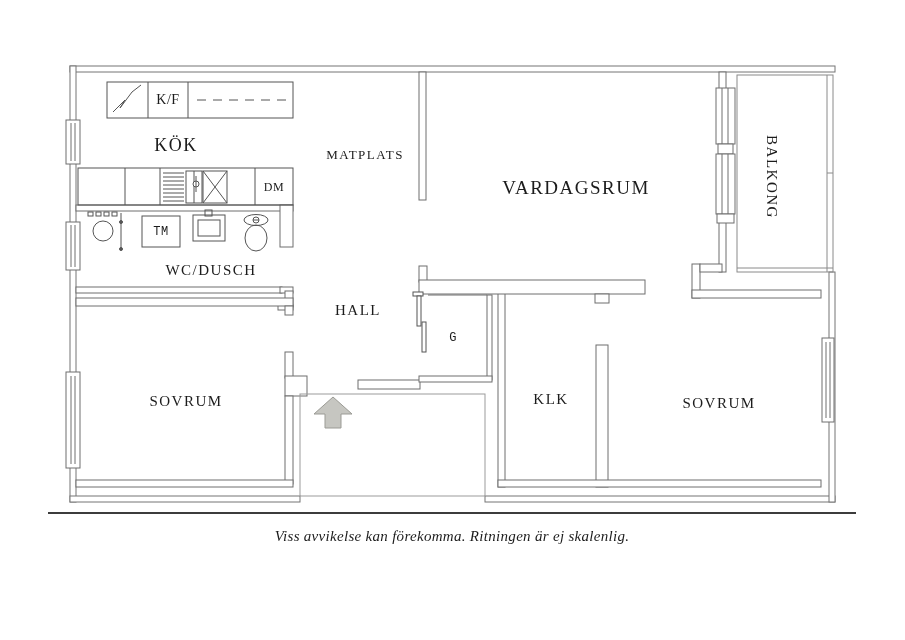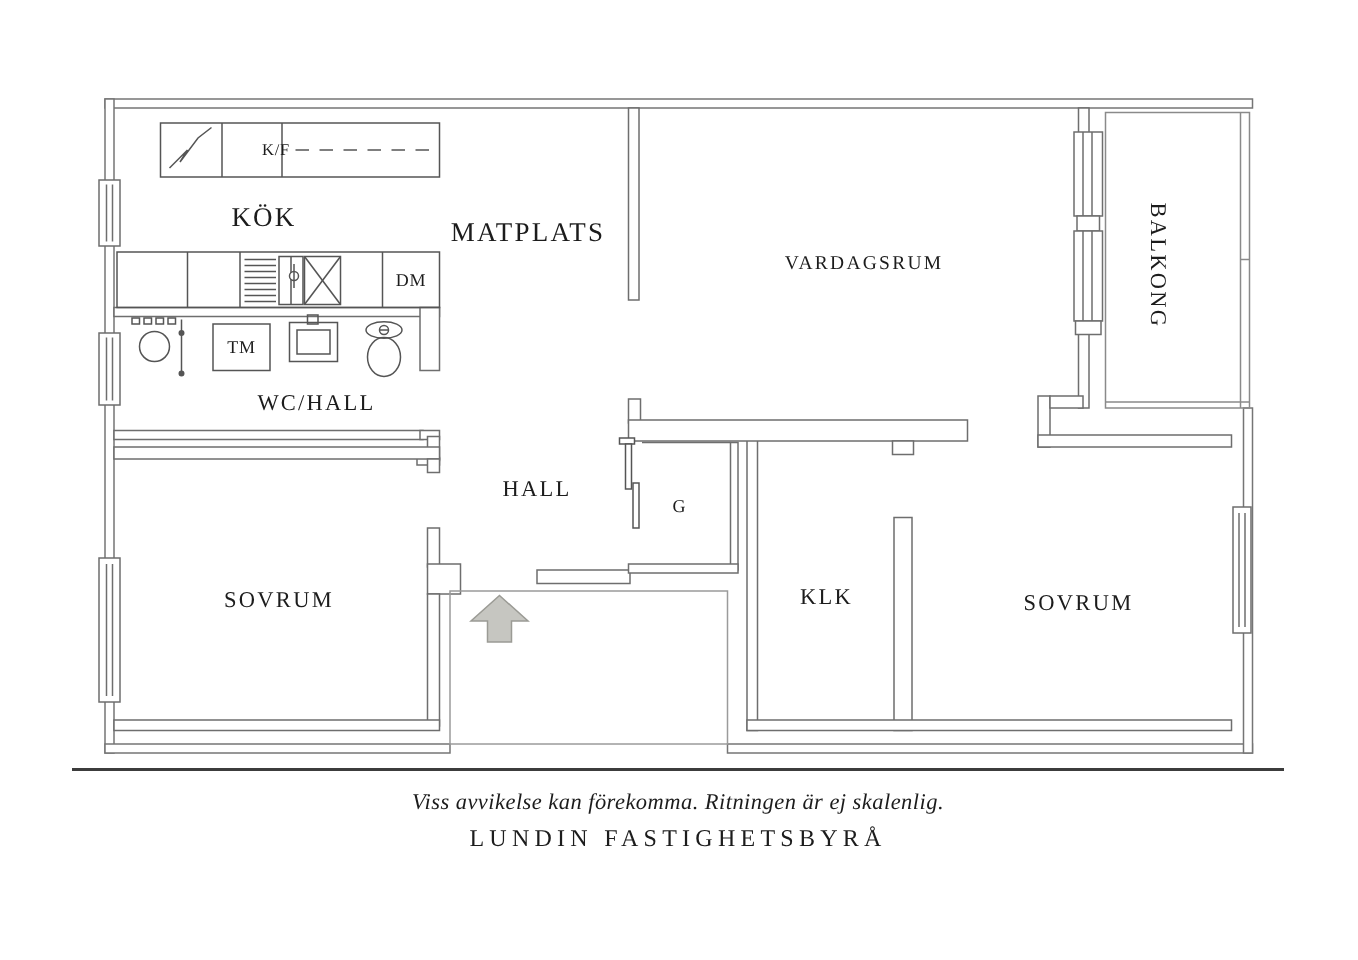--- a/index.html
+++ b/index.html
@@ -2,21 +2,21 @@
 <html><head>
 <meta charset="utf-8">
 <style>
   html,body{margin:0;padding:0;background:#ffffff;}
   .canvas{position:relative;width:905px;height:640px;background:#fff;overflow:hidden;
           font-family:"Liberation Serif","DejaVu Serif",serif;color:#1c1c1c;}
   svg.plan{position:absolute;left:0;top:0;}
   .lbl{position:absolute;transform:translate(-50%,-50%);white-space:nowrap;
        letter-spacing:1.5px;color:#1c1c1c;}
   .lbl.vert{transform:translate(-50%,-50%) rotate(90deg);}
-  .lbl.sans{font-family:Liberation Serif, serif;letter-spacing:0.5px;}
+  .lbl.sans{font-family:Liberation Mono, monospace;letter-spacing:0.5px;}
   .divider{position:absolute;left:48px;top:512px;width:808px;height:2px;background:#3c3c3c;}
   .caption-italic{position:absolute;left:452px;top:536px;transform:translate(-50%,-50%);
        font-style:italic;font-size:15px;letter-spacing:0.3px;white-space:nowrap;}
   .caption-company{position:absolute;left:452px;top:560px;transform:translate(-50%,-50%);
        font-size:16px;letter-spacing:3.5px;white-space:nowrap;}
 </style>
 </head>
 <body>
 
 <div class="canvas">
@@ -168,30 +168,29 @@
       <rect x="413" y="292" width="10" height="4"></rect>
       <rect x="417" y="296" width="4" height="30"></rect>
       <rect x="422" y="322" width="4" height="30"></rect>
     </g>
 
     <rect x="300" y="394" width="185" height="102" fill="none" stroke="#9b9b9b" stroke-width="1"></rect>
     <path d="M333,397 L352,414 L341,414 L341,428 L325,428 L325,414 L314,414 Z" fill="#c6c6c1" stroke="#9b9b95" stroke-width="1"></path>
   </svg>
 
   <div class="lbl" style="left:176px;top:145px;font-size:18px">KÖK</div>
-  <div class="lbl" style="left:352px;top:155px;font-size:18px">MATPLATS</div>
-  <div class="lbl" style="left:576px;top:175px;font-size:13px">VARDAGSRUM</div>
+  <div class="lbl" style="left:365px;top:155px;font-size:13px">MATPLATS</div>
+  <div class="lbl" style="left:576px;top:188px;font-size:19px">VARDAGSRUM</div>
   <div class="lbl vert" style="left:771px;top:177px;font-size:15px">BALKONG</div>
-  <div class="lbl" style="left:211px;top:270px;font-size:15px">WC/HALL</div>
-  <div class="lbl" style="left:358px;top:327px;font-size:15px">HALL</div>
+  <div class="lbl" style="left:211px;top:270px;font-size:15px">WC/DUSCH</div>
+  <div class="lbl" style="left:358px;top:310px;font-size:15px">HALL</div>
   <div class="lbl" style="left:186px;top:401px;font-size:15px">SOVRUM</div>
   <div class="lbl" style="left:551px;top:399px;font-size:15px">KLK</div>
   <div class="lbl" style="left:719px;top:403px;font-size:15px">SOVRUM</div>
 
-  <div class="lbl" style="left:184px;top:100px;font-size:11px;letter-spacing:0.5px">K/F</div>
+  <div class="lbl" style="left:168px;top:100px;font-size:14px;letter-spacing:0.5px">K/F</div>
   <div class="lbl" style="left:274px;top:187px;font-size:12px;letter-spacing:0.5px">DM</div>
   <div class="lbl sans" style="left:161px;top:232px;font-size:12px">TM</div>
   <div class="lbl sans" style="left:453px;top:338px;font-size:12px">G</div>
 
   <div class="divider"></div>
   <div class="caption-italic">Viss avvikelse kan förekomma. Ritningen är ej skalenlig.</div>
-  <div class="caption-company">LUNDIN FASTIGHETSBYRÅ</div>
 </div>
 
 </body></html>

